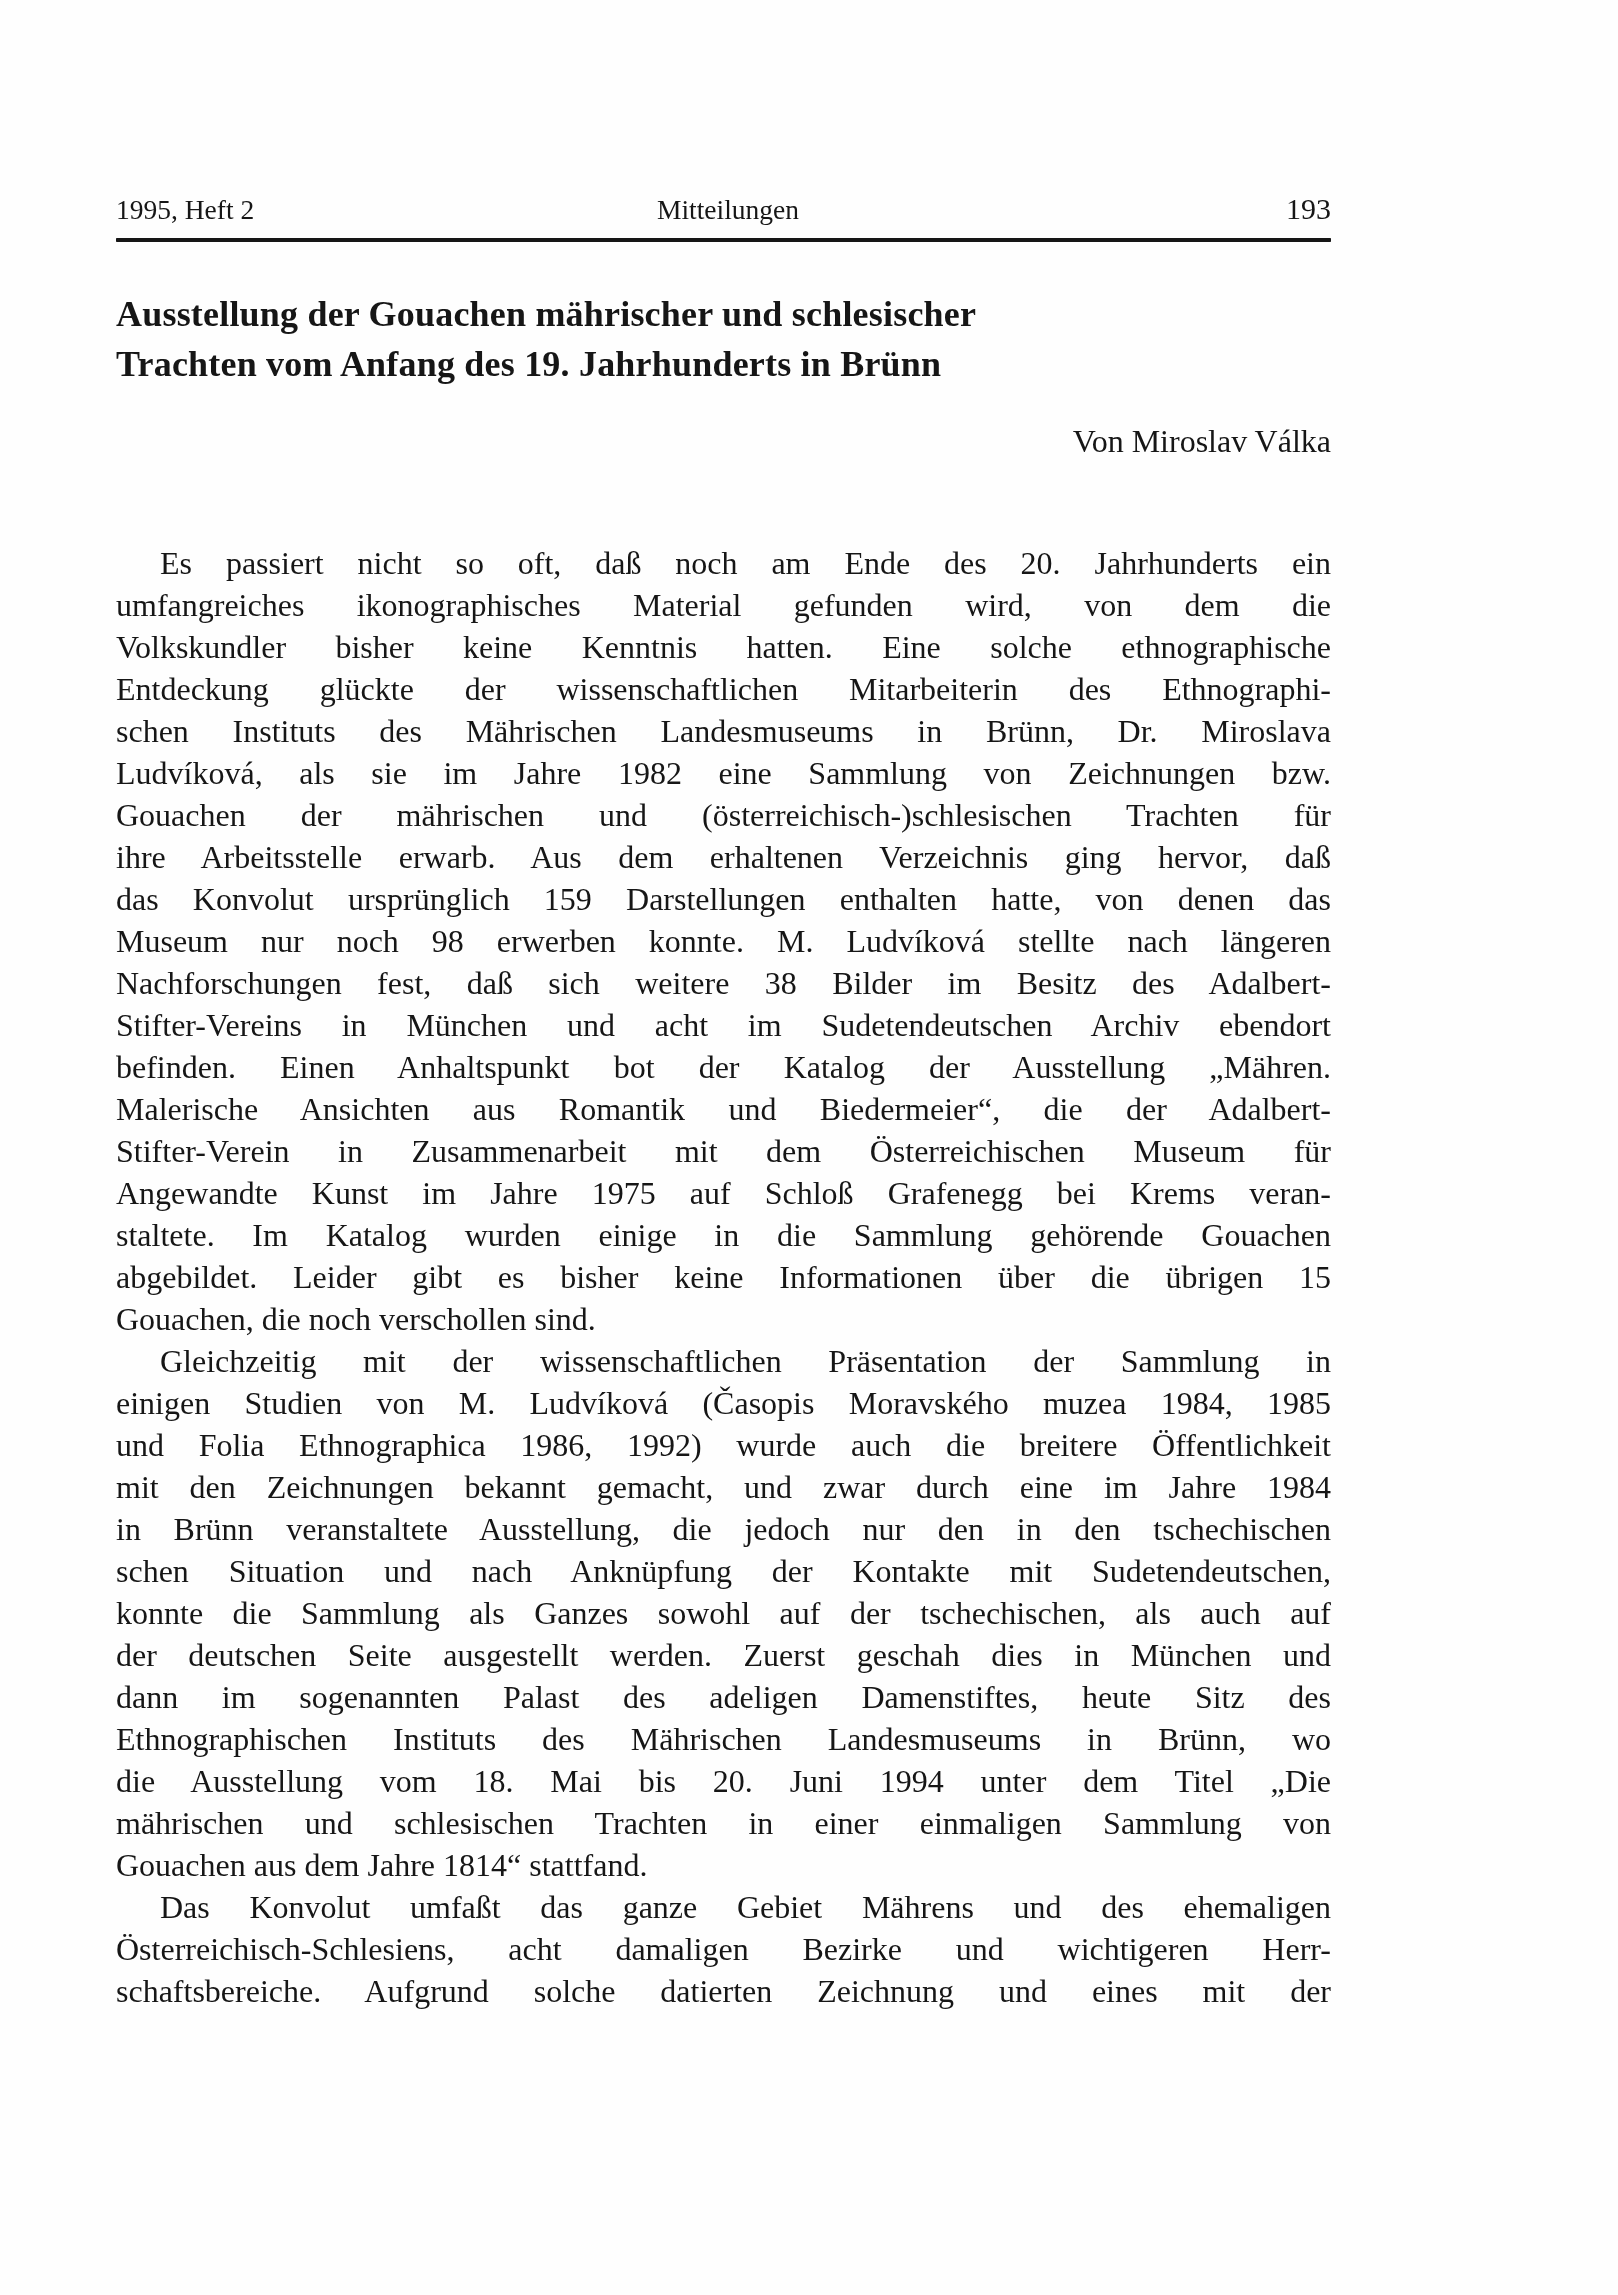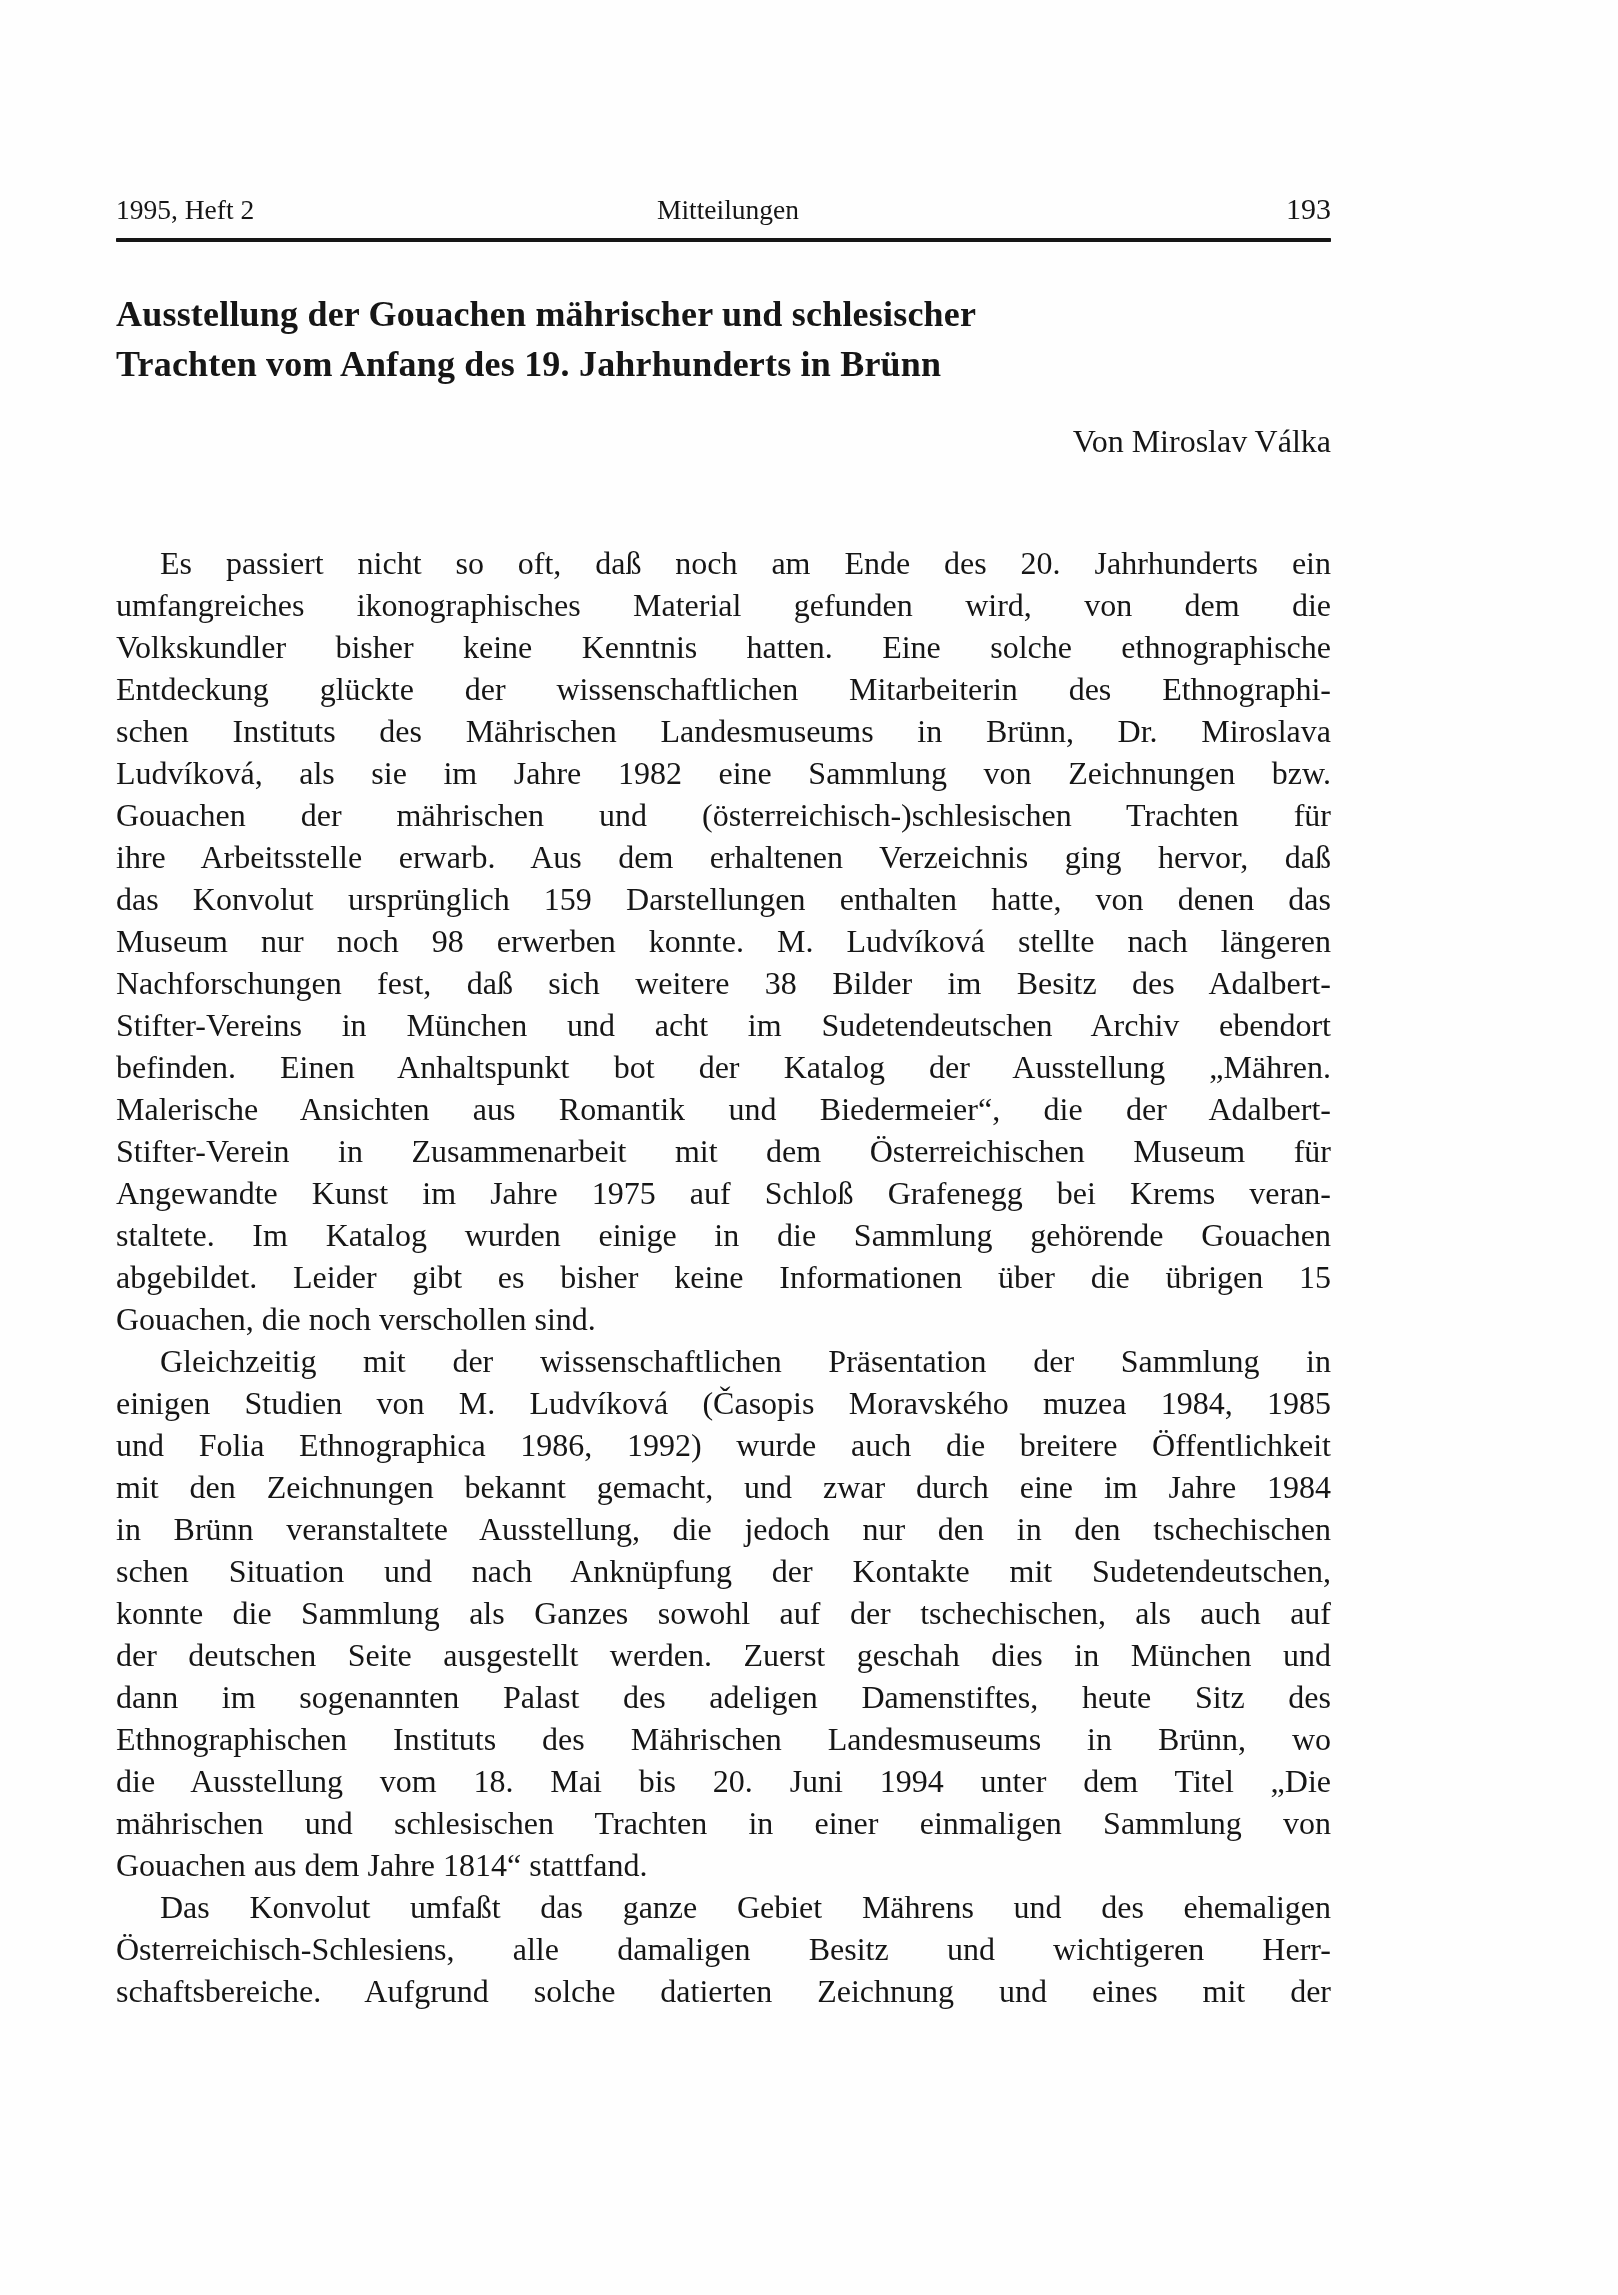--- a/index.html
+++ b/index.html
@@ -120,19 +120,19 @@
         <div class="line">konnte die Sammlung als Ganzes sowohl auf der tschechischen, als auch auf</div>
         <div class="line">der deutschen Seite ausgestellt werden. Zuerst geschah dies in München und</div>
         <div class="line">dann im sogenannten Palast des adeligen Damenstiftes, heute Sitz des</div>
         <div class="line">Ethnographischen Instituts des Mährischen Landesmuseums in Brünn, wo</div>
         <div class="line">die Ausstellung vom 18. Mai bis 20. Juni 1994 unter dem Titel „Die</div>
         <div class="line">mährischen und schlesischen Trachten in einer einmaligen Sammlung von</div>
         <div class="line last">Gouachen aus dem Jahre 1814“ stattfand.</div>
       </div>
       <div class="paragraph">
         <div class="line indent">Das Konvolut umfaßt das ganze Gebiet Mährens und des ehemaligen</div>
-        <div class="line">Österreichisch-Schlesiens, alle damaligen Besitz und wichtigeren Herr-</div>
+        <div class="line">Österreichisch-Schlesiens, acht damaligen Bezirke und wichtigeren Herr-</div>
         <div class="line">schaftsbereiche. Aufgrund solche datierten Zeichnung und eines mit der</div>
       </div>
     </div>
 
 </div>
 
 
 </body></html>

